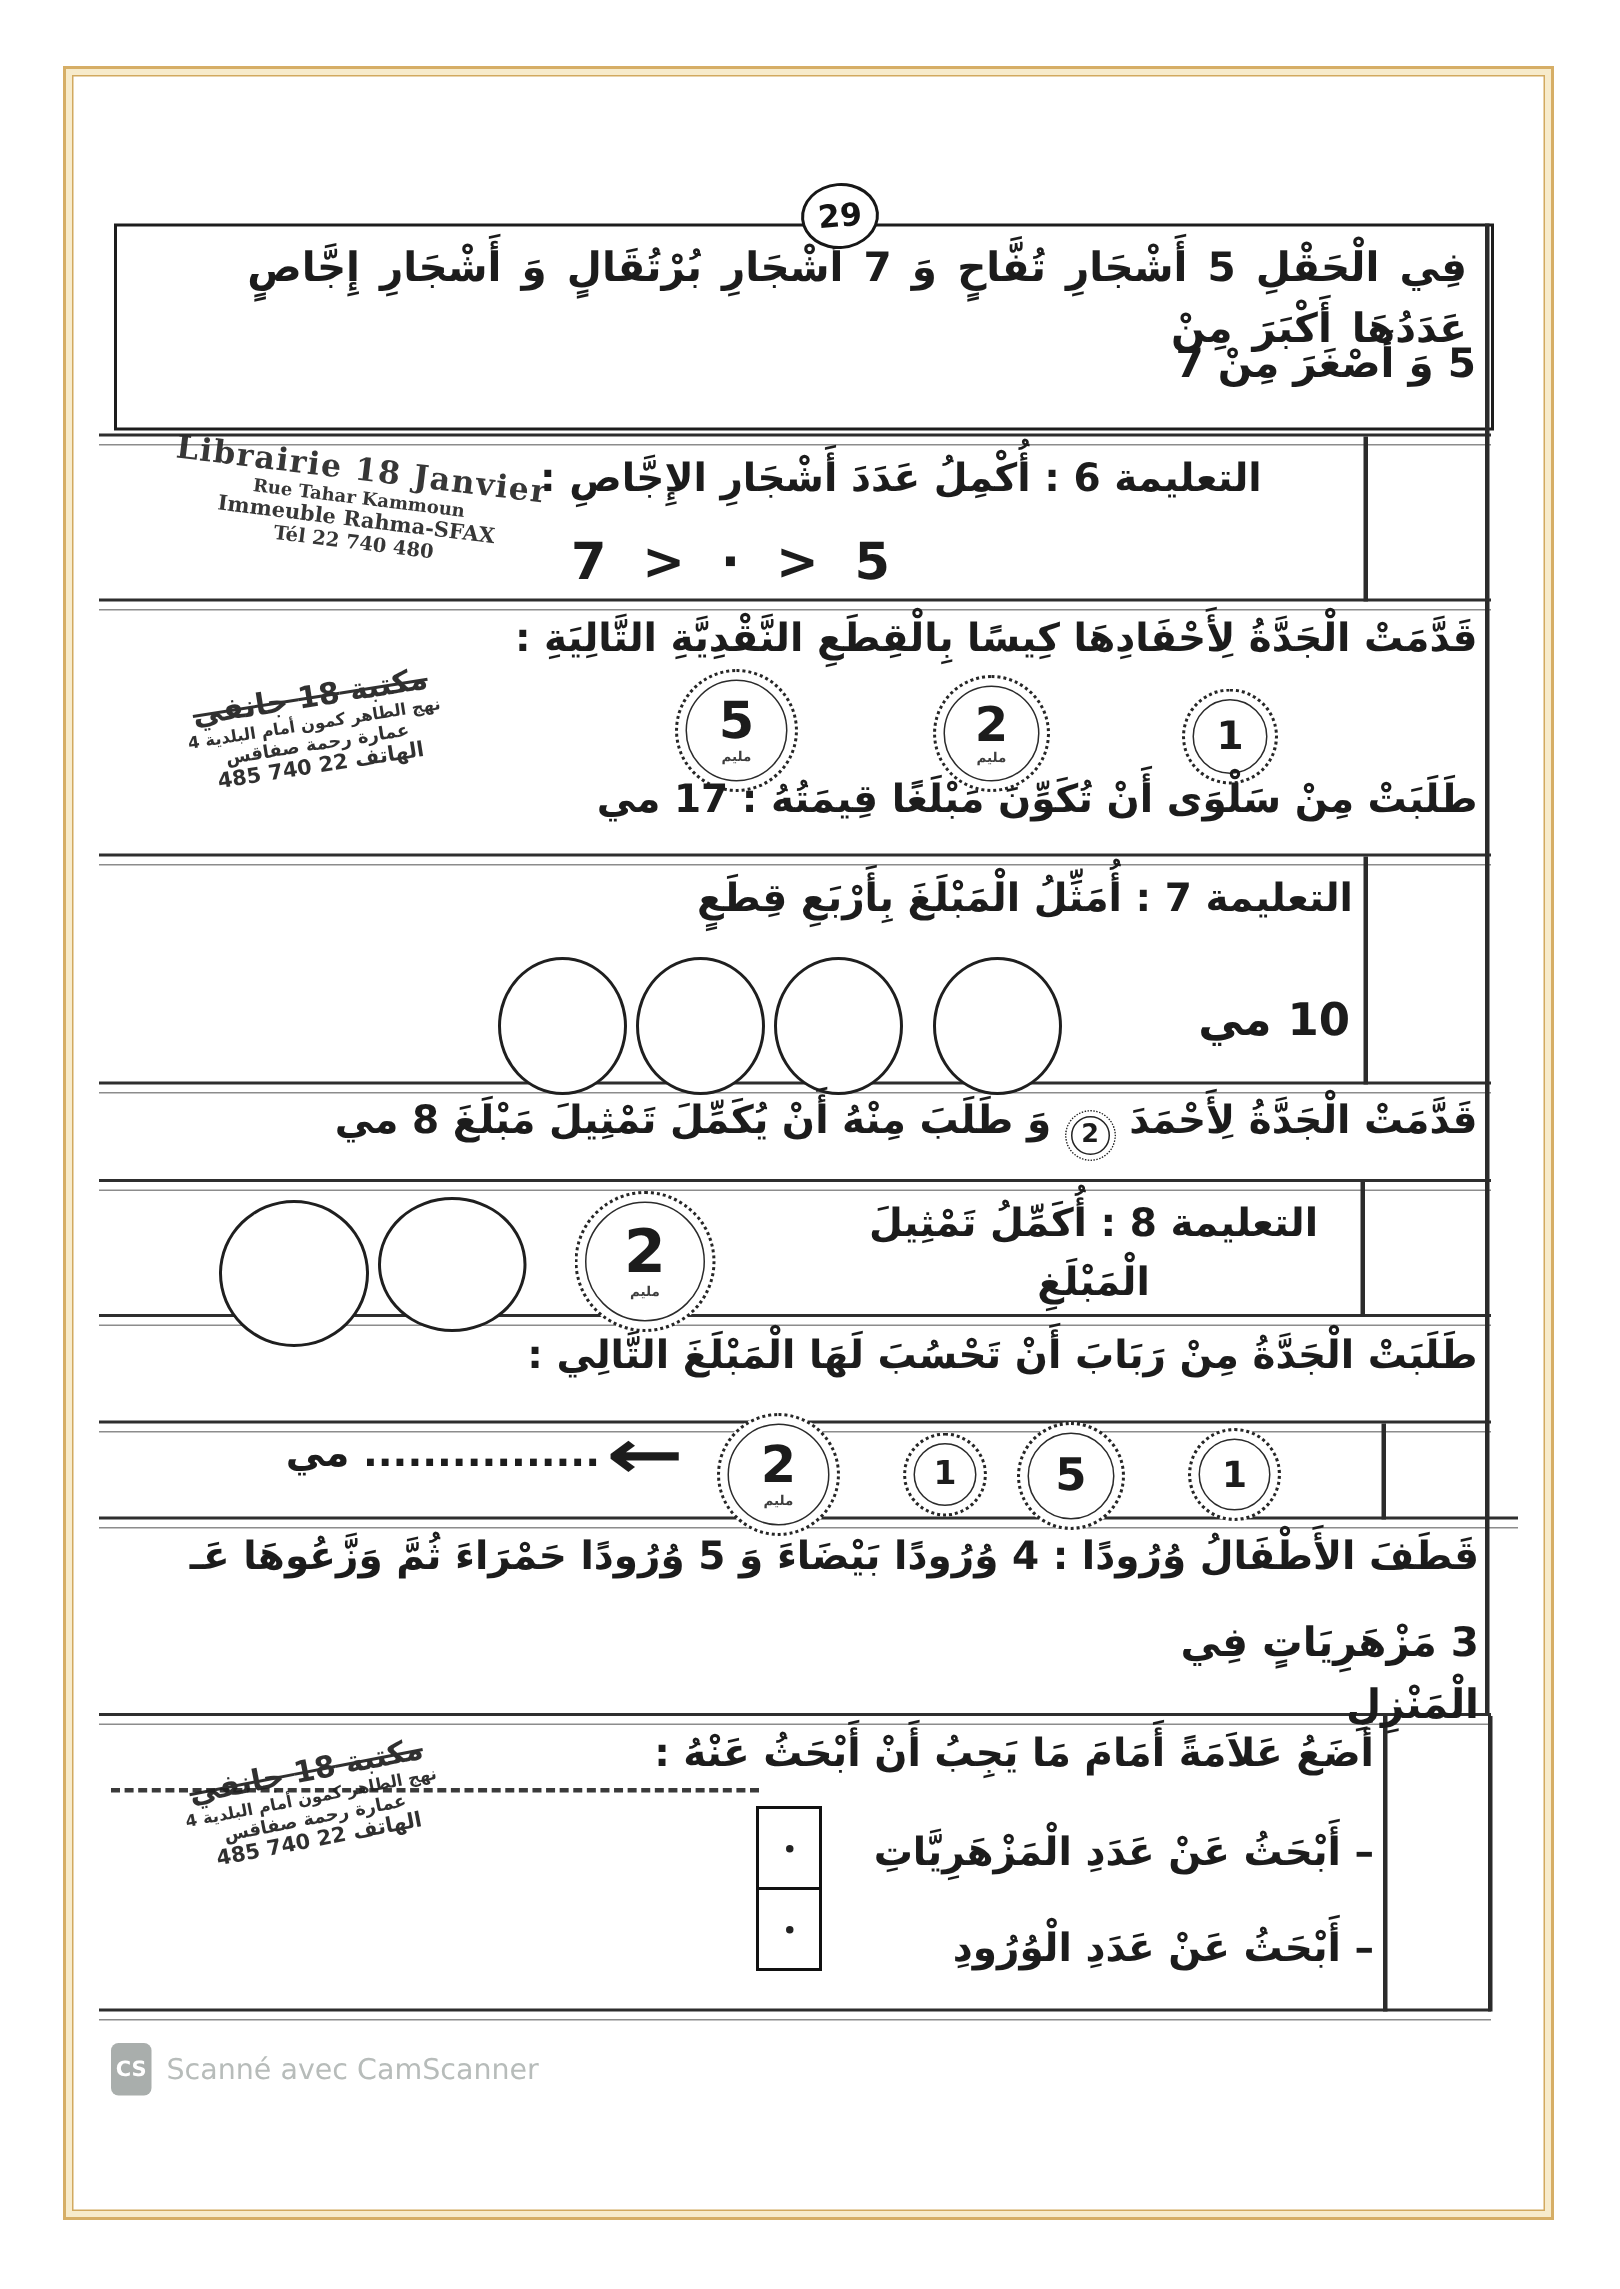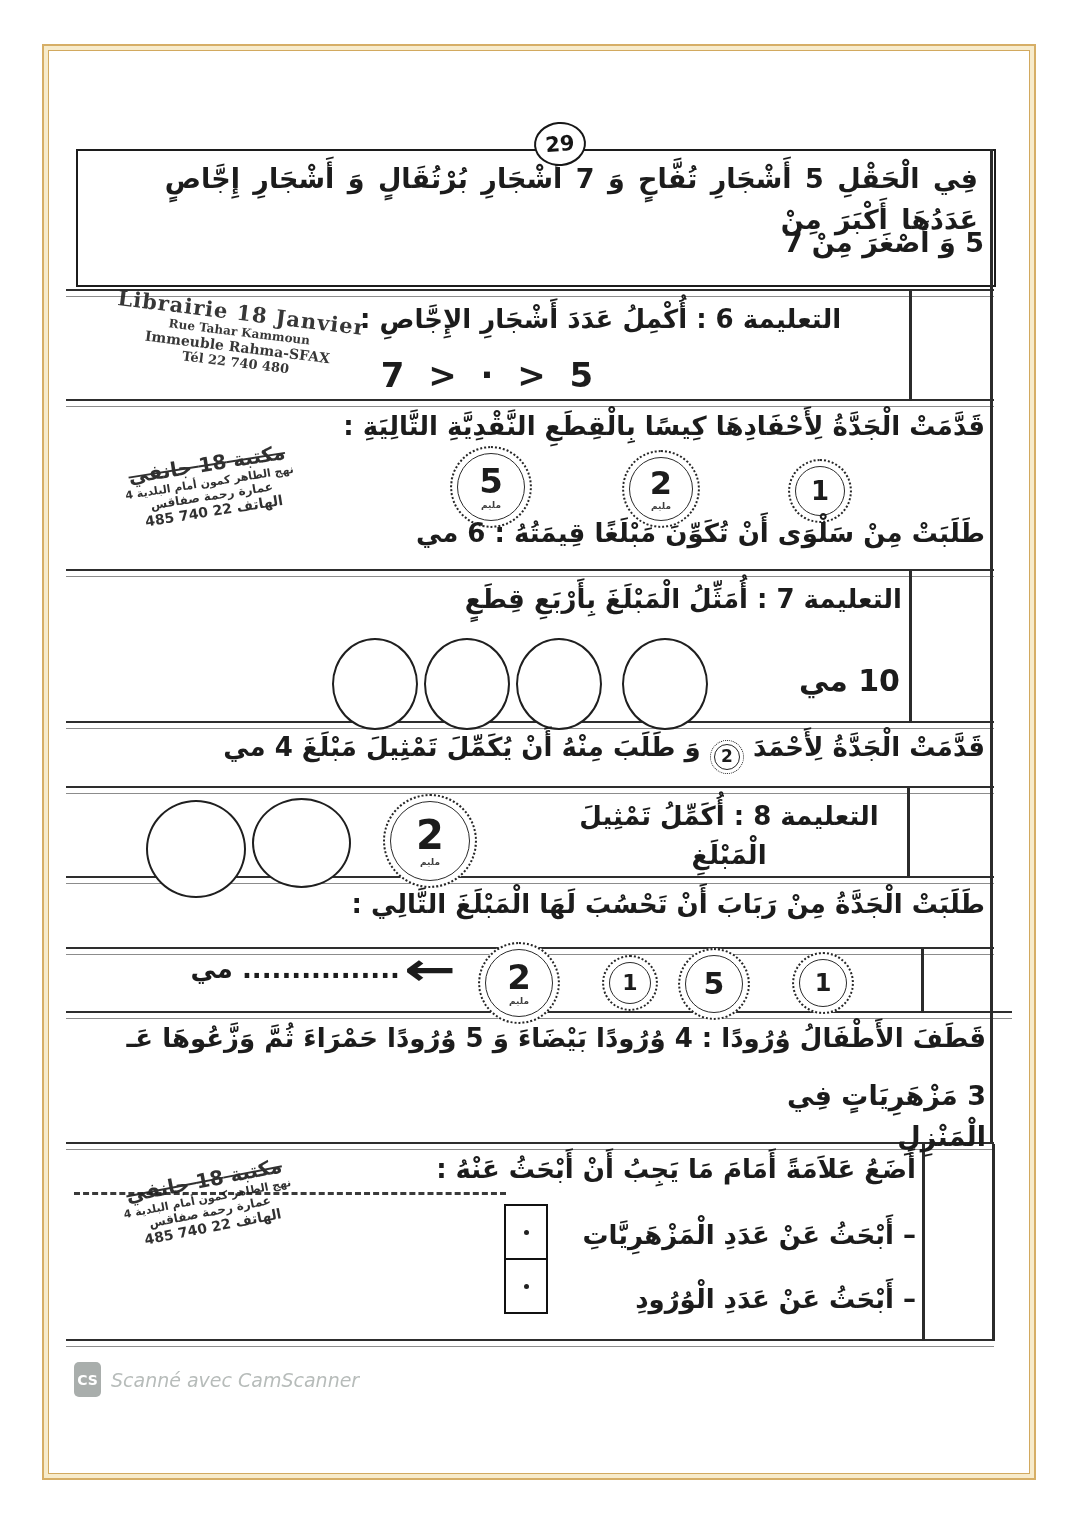--- a/index.html
+++ b/index.html
@@ -40,21 +40,21 @@
   .stamp2 .l3{font-size:12px;}
   .stamp2 .l4{font-size:14px;direction:ltr;}
   .dashline{position:absolute;left:74px;top:1192px;width:432px;border-top:3px dashed #3a3a3a;}
   .cbox{width:40px;height:52px;border:2px solid #111;display:flex;align-items:center;justify-content:center;background:#fff;}
   .cdot{width:5px;height:5px;border-radius:50%;background:#222;}
   .arrow{position:absolute;left:404px;top:942px;font-size:46px;font-weight:bold;color:#1c1c1c;
       transform:scaleX(1.35);transform-origin:left center;}
   .footer{position:absolute;left:74px;top:1362px;display:flex;align-items:center;gap:10px;}
   .cs-badge{width:27px;height:35px;background:#a9aeac;border-radius:5px;color:#fff;
       display:flex;align-items:center;justify-content:center;font-size:14px;font-weight:bold;}
-  .cs-text{font-size:19px;color:#b7bcba;font-family:"DejaVu Sans",sans-serif;font-style:italic;}
+  .cs-text{font-size:19px;color:#b7bcba;font-family:"DejaVu Sans",sans-serif;}
 </style>
 </head>
 <body>
 
 <div class="page">
 
   <div class="frame"></div>
 
   <div class="pagenum">29</div>
 
@@ -106,33 +106,33 @@
     <span class="num" style="font-size:26px;">1</span>
   </div>
 
   <div class="stamp2" style="left:80px;top:452px;transform:rotate(-9deg);">
     <div class="l1">مكتبة 18 جانفي</div>
     <div class="l2">نهج الطاهر كمون أمام البلدية 4</div>
     <div class="l3">عمارة رحمة صفاقس</div>
     <div class="l4">الهاتف 22 740 485</div>
   </div>
 
-  <div class="ar" style="left:320px;top:514px;width:665px;text-align:right;font-size:26px;">طَلَبَتْ مِنْ سَلْوَى أَنْ تُكَوِّنَ مَبْلَغًا قِيمَتُهُ :  6 مي</div>
+  <div class="ar" style="left:320px;top:514px;width:665px;text-align:right;font-size:26px;">طَلَبَتْ مِنْ سَلْوَى أَنْ تُكَوِّنَ مَبْلَغًا قِيمَتُهُ :  17 مي</div>
 
   <div class="ar" style="left:430px;top:580px;width:472px;text-align:right;font-size:26px;">التعليمة 7 : أُمَثِّلُ الْمَبْلَغَ بِأَرْبَعِ قِطَعٍ</div>
   <div class="blank" style="left:332px;top:638px;width:82px;height:88px;"></div>
   <div class="blank" style="left:424px;top:638px;width:82px;height:88px;"></div>
   <div class="blank" style="left:516px;top:638px;width:82px;height:88px;"></div>
   <div class="blank" style="left:622px;top:638px;width:82px;height:88px;"></div>
   <div class="ar" style="left:790px;top:658px;width:110px;text-align:right;font-size:30px;">10 مي</div>
 
   <div class="ar" style="left:80px;top:728px;width:905px;text-align:right;font-size:26px;">
     <span>قَدَّمَتْ الْجَدَّةُ لِأَحْمَدَ</span>
     <span class="coin-inline">2</span>
-    <span>وَ طَلَبَ مِنْهُ أَنْ يُكَمِّلَ تَمْثِيلَ مَبْلَغَ 4 مي</span>
+    <span>وَ طَلَبَ مِنْهُ أَنْ يُكَمِّلَ تَمْثِيلَ مَبْلَغَ 8 مي</span>
   </div>
 
   <div class="ar" style="left:553px;top:797px;width:352px;text-align:center;font-size:26px;">التعليمة 8 : أُكَمِّلُ تَمْثِيلَ الْمَبْلَغِ</div>
   <div class="coin" style="left:383px;top:794px;width:90px;height:90px;">
     <span class="num" style="font-size:40px;">2</span>
     <span class="unit">مليم</span>
   </div>
   <div class="blank" style="left:252px;top:798px;width:95px;height:86px;"></div>
   <div class="blank" style="left:146px;top:800px;width:96px;height:94px;"></div>
 

